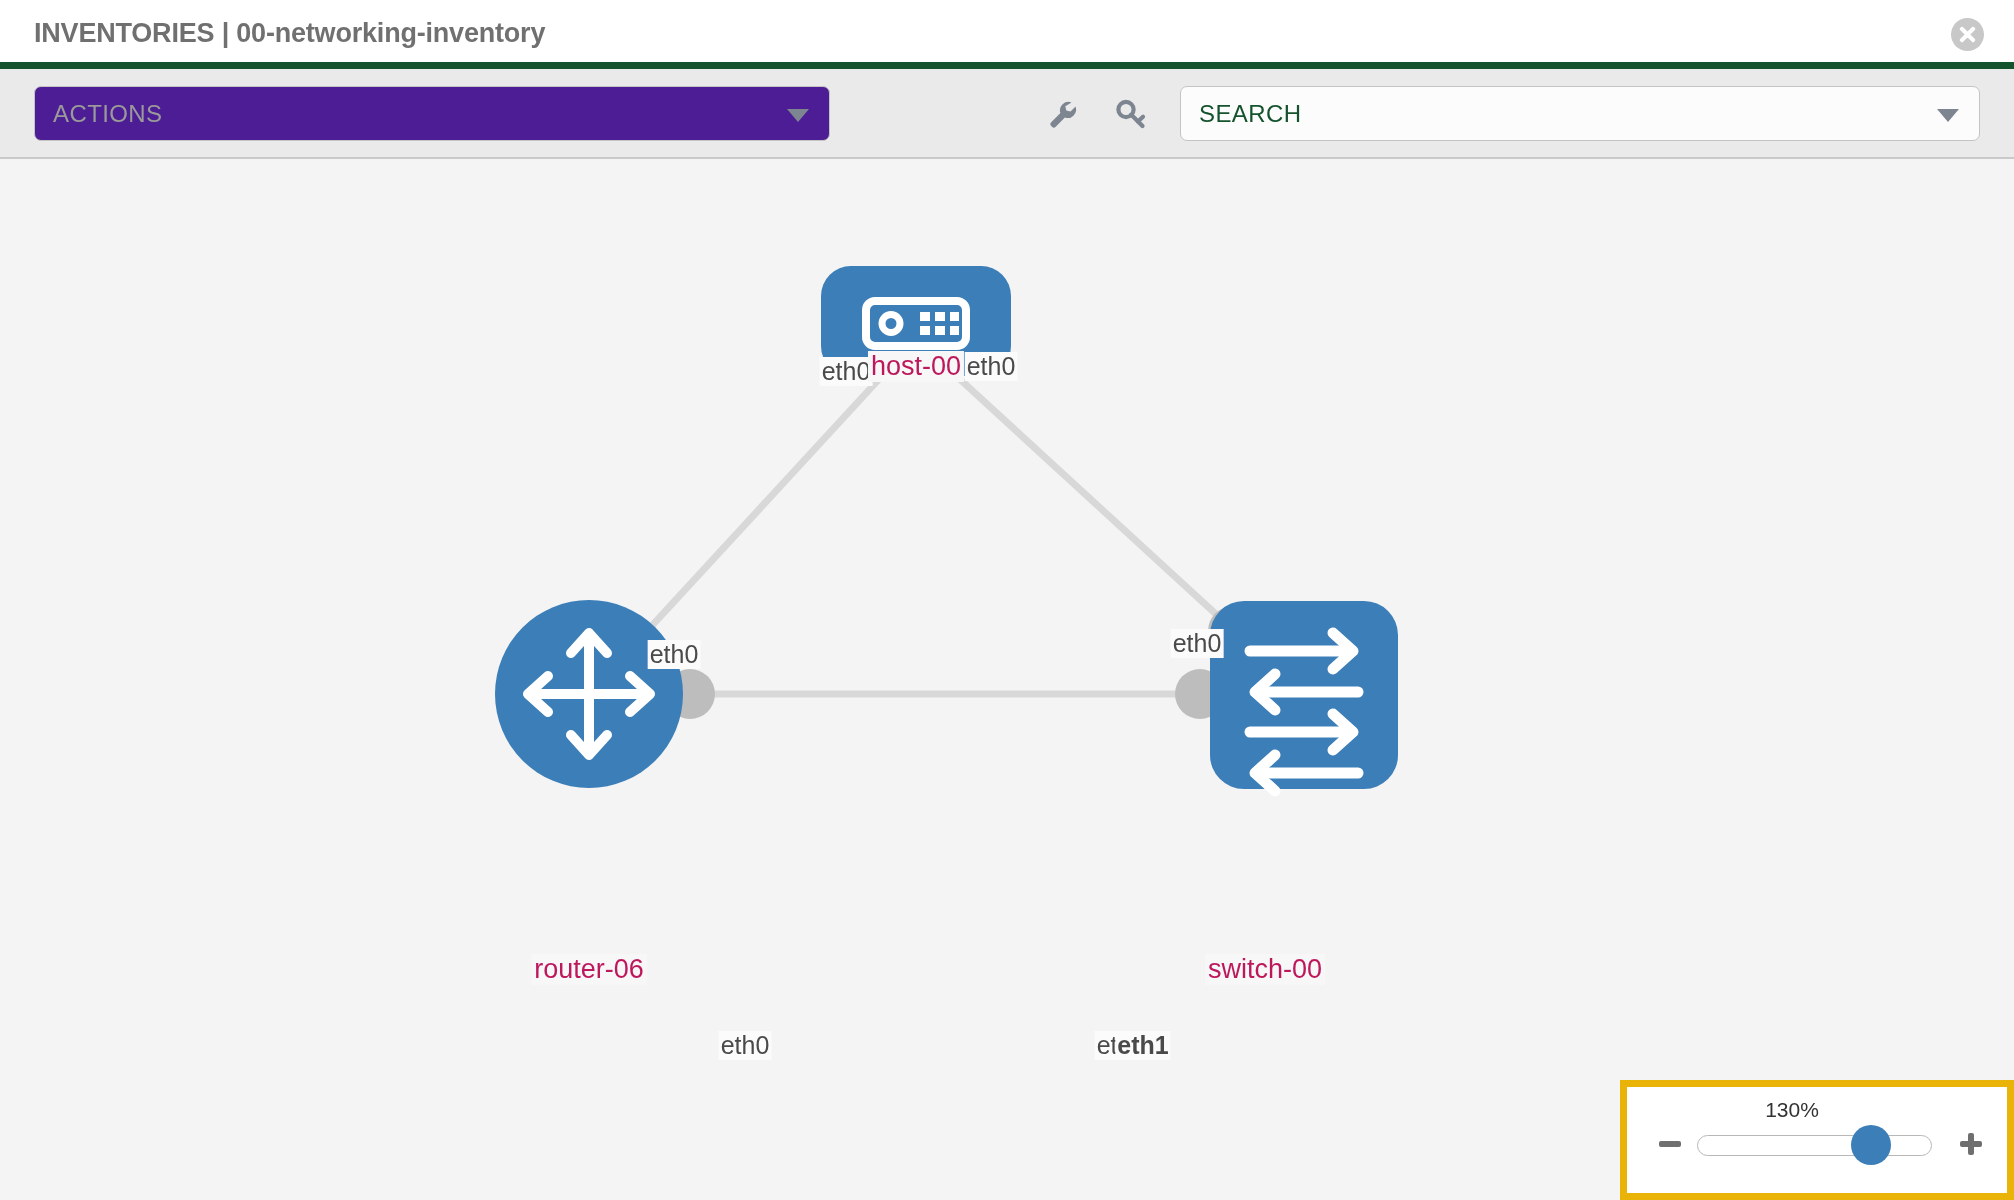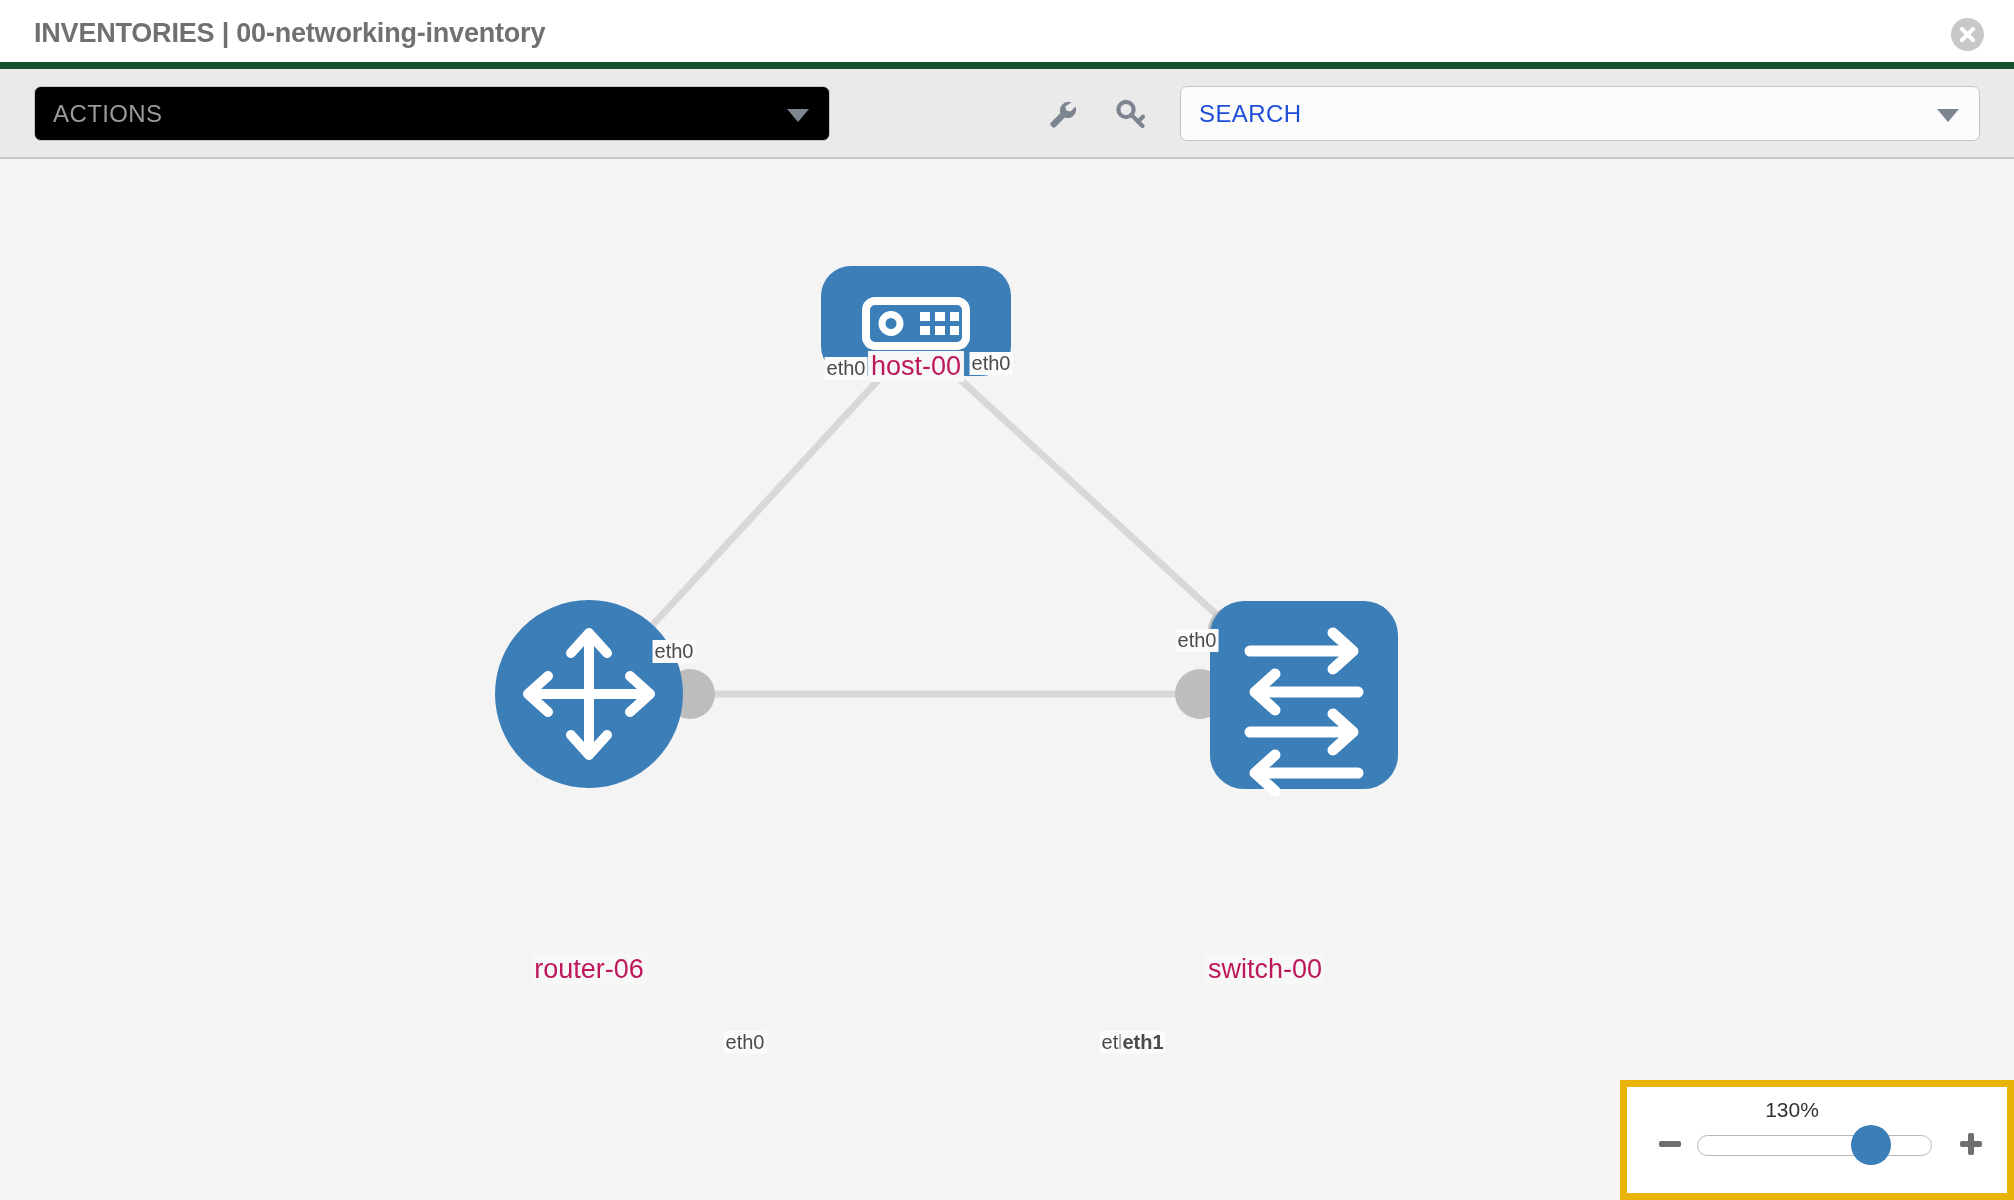--- a/index.html
+++ b/index.html
@@ -60,21 +60,21 @@
     background: #eaeaea;
     border-bottom: 2px solid #c9c9c9;
     box-sizing: border-box;
   }
   .actions-select {
     position: absolute;
     left: 34px;
     top: 17px;
     width: 796px;
     height: 55px;
-    background: #000000;
+    background: #4c1d95;
     border: 1px solid #c4c4c4;
     border-radius: 7px;
     box-sizing: border-box;
     cursor: pointer;
     padding-left: 21px;
   }
   .actions-label {
     position: absolute;
     left: 18px;
     top: 13px;
@@ -111,21 +111,21 @@
     border: 1px solid #c4c4c4;
     border-radius: 7px;
     box-sizing: border-box;
     cursor: text;
   }
   .search-placeholder {
     position: absolute;
     left: 18px;
     top: 13px;
     font-size: 24px;
-    color: #1d4ed8;
+    color: #14532d;
     letter-spacing: 0.4px;
   }
   .search-caret { right: 20px; top: 22px; }
 
   
   .canvas {
     position: absolute;
     left: 0; top: 159px;
     width: 2014px;
     height: 1041px;
@@ -143,21 +143,21 @@
     position: absolute;
     font-size: 27px;
     color: #be185d;
     background: #f7f7f7;
     white-space: nowrap;
     padding: 0 3px;
     transform: translateX(-50%);
   }
   .iface-label {
     position: absolute;
-    font-size: 20px;
+    font-size: 25px;
     color: #4a4a4a;
     background: #fbfbfb;
     white-space: nowrap;
     padding: 0 2px;
     transform: translateX(-50%);
   }
 
   
   .zoom-panel {
     position: absolute;

